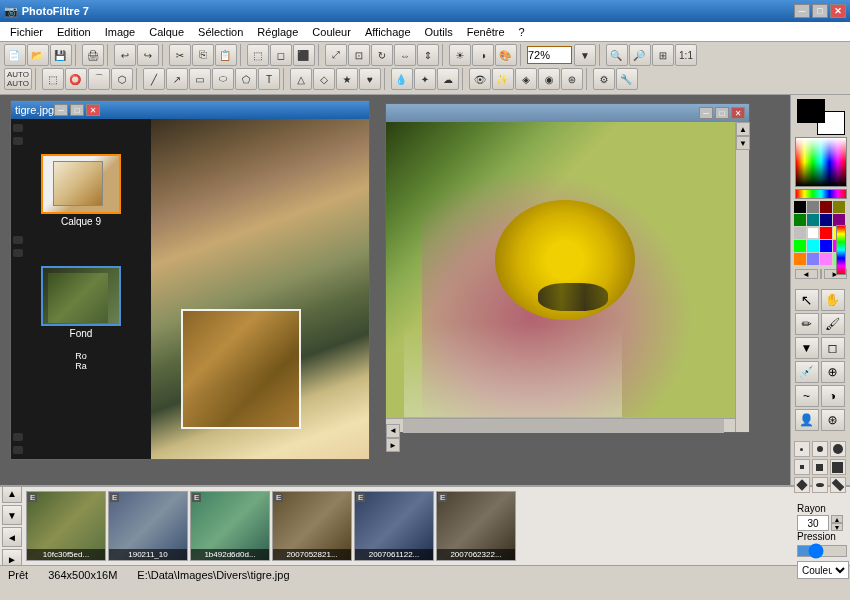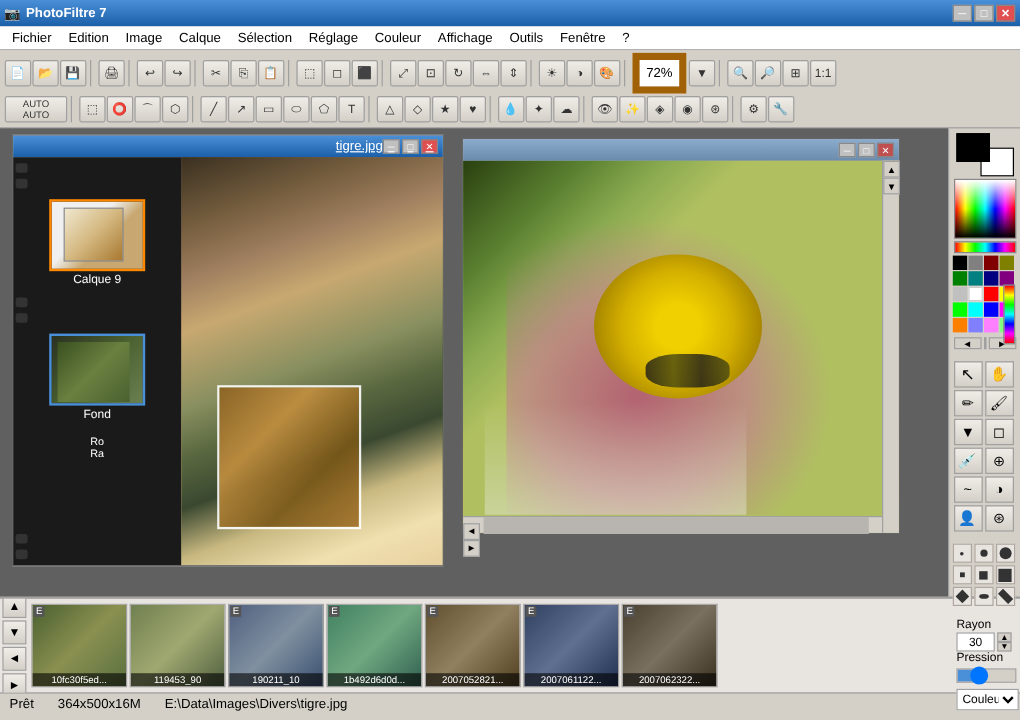--- a/index.html
+++ b/index.html
@@ -75,24 +75,24 @@
       cursor: pointer;
       display: flex; align-items: center; justify-content: center;
       font-size: 10px;
       color: #333;
     }
     .tb-sep { width: 4px; height: 22px; border-left: 1px solid #a0a0a0; margin: 0 2px; }
     .zoom-box {
       display: flex; align-items: center; gap: 2px;
     }
     .zoom-input {
-      width: 45px; height: 34px;
-      border: 6px solid #a16207;
+      width: 45px; height: 18px;
+      border: 1px solid #a16207;
       font-size: 11px;
-      text-align: center;
+      text-align: left;
     }
 
     
     .workspace {
       display: flex;
       height: 390px;
       background: #808080;
       position: relative;
     }
 
@@ -113,24 +113,23 @@
       height: 360px;
       border: 1px solid #666;
       background: #c0c0c0;
     }
     .doc-title-bar {
       background: linear-gradient(to bottom, #4a90d9, #1a5fa8);
       color: white;
       height: 18px;
       display: flex;
       align-items: center;
-      justify-content: flex-end;
+      justify-content: flex-start;
       padding: 0 4px;
       font-size: 11px;
-      text-decoration: underline;
     }
     .doc-controls { display: flex; gap: 2px; }
     .doc-btn {
       width: 14px; height: 12px;
       background: #c0c0c0;
       border: 1px solid #888;
       font-size: 8px;
       display: flex; align-items: center; justify-content: center;
       cursor: pointer;
     }
@@ -539,21 +538,21 @@
       <div class="tb-btn">▼</div>
     </div>
     <div class="tb-sep"></div>
     <div class="tb-btn">🔍</div>
     <div class="tb-btn">🔎</div>
     <div class="tb-btn">⊞</div>
     <div class="tb-btn">1:1</div>
   </div>
 
   <div class="toolbar-row">
-    <div class="tb-btn" style="width:52px;font-size:8px">AUTO<br>AUTO</div>
+    <div class="tb-btn" style="width:28px;font-size:8px">AUTO<br>AUTO</div>
     <div class="tb-sep"></div>
     <div class="tb-btn">⬚</div>
     <div class="tb-btn">⭕</div>
     <div class="tb-btn">⌒</div>
     <div class="tb-btn">⬡</div>
     <div class="tb-sep"></div>
     <div class="tb-btn">╱</div>
     <div class="tb-btn">↗</div>
     <div class="tb-btn">▭</div>
     <div class="tb-btn">⬭</div>
@@ -806,23 +805,20 @@
     <div class="strip-nav-btn">▼</div>
     <div class="strip-nav-btn">◄</div>
     <div class="strip-nav-btn">►</div>
   </div>
 
   <div class="thumb-scroll-area">
     <div class="thumb-item thumb-bg-2">
       <span class="thumb-e-badge">E</span>
       <span class="thumb-label">10fc30f5ed...</span>
     </div>
-    <div class="thumb-item thumb-bg-3">
-      <span class="thumb-label">119453_90</span>
-    </div>
     <div class="thumb-item thumb-bg-5">
       <span class="thumb-e-badge">E</span>
       <span class="thumb-label">190211_10</span>
     </div>
     <div class="thumb-item thumb-bg-6">
       <span class="thumb-e-badge">E</span>
       <span class="thumb-label">1b492d6d0d...</span>
     </div>
     <div class="thumb-item thumb-bg-7">
       <span class="thumb-e-badge">E</span>

